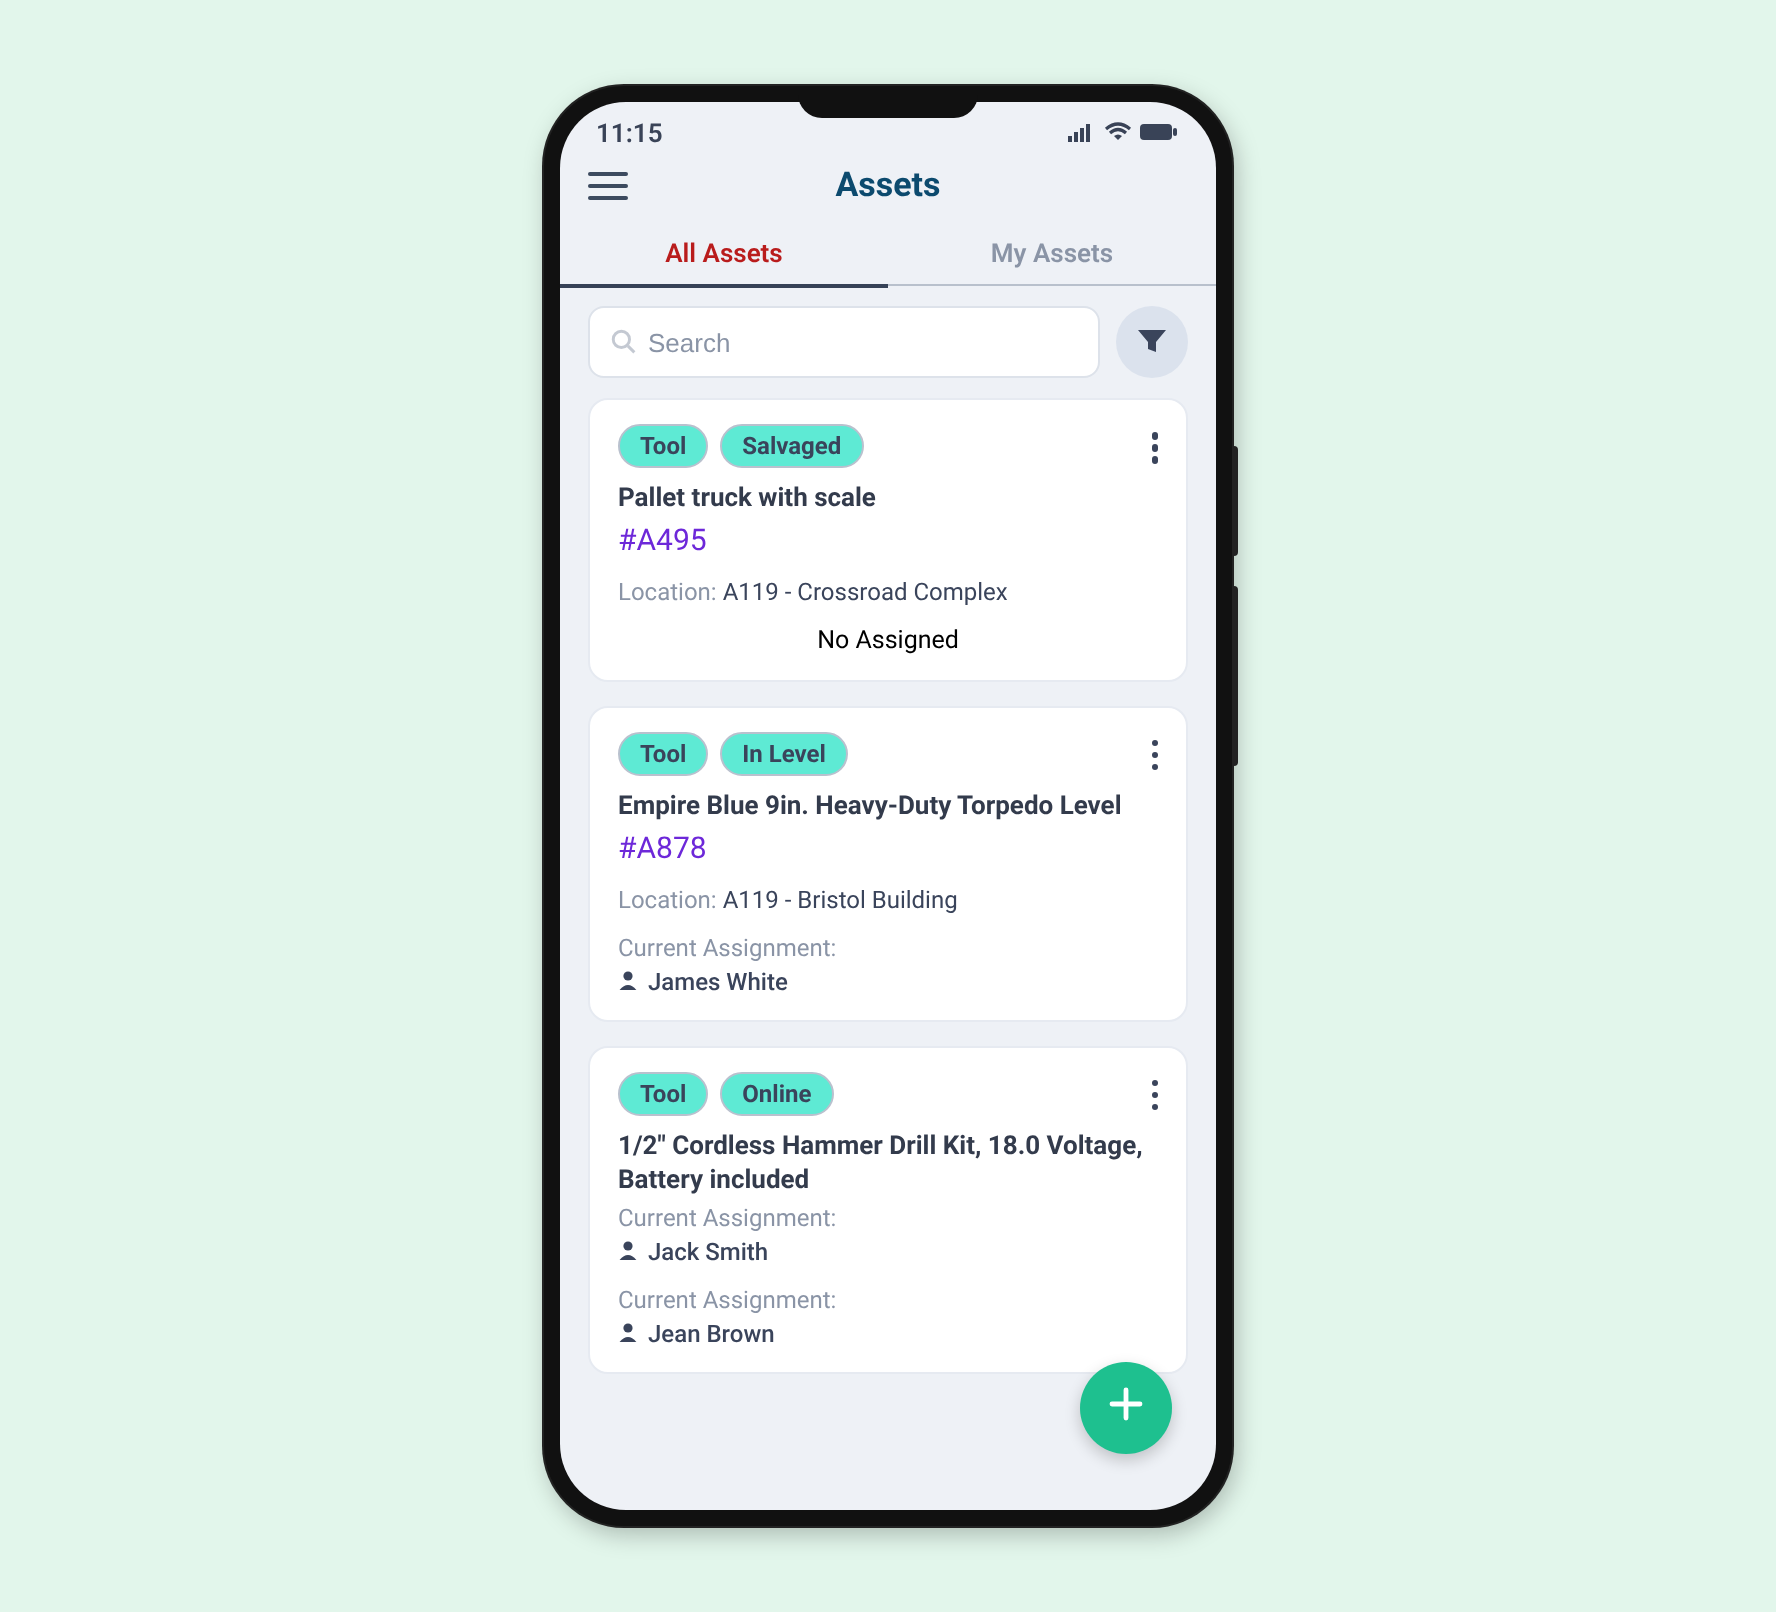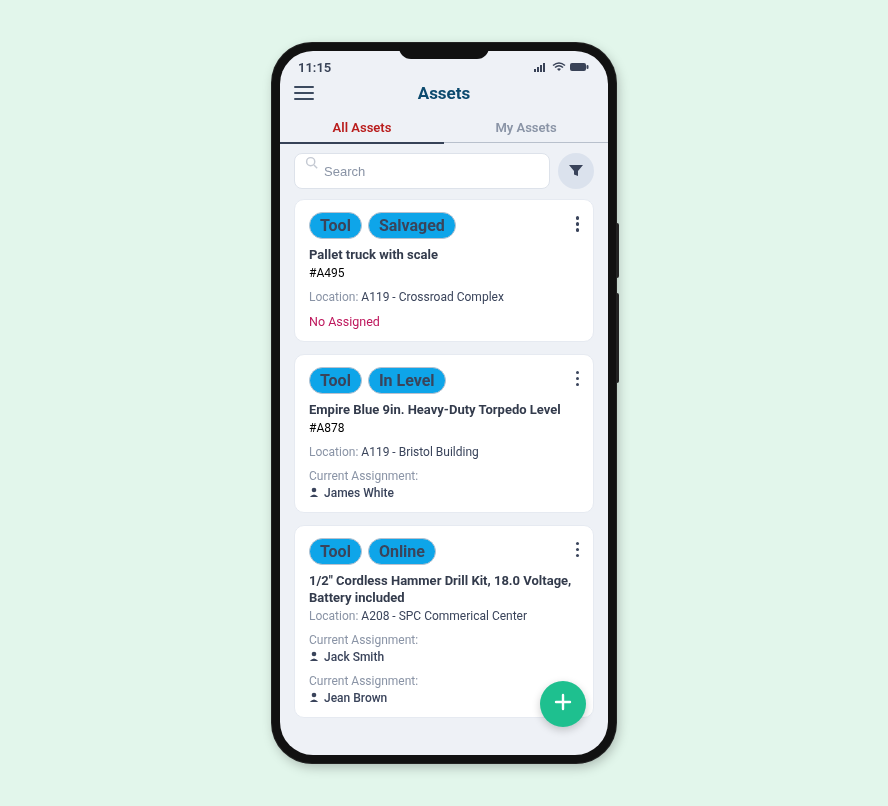--- a/index.html
+++ b/index.html
@@ -99,20 +99,21 @@
     }
     .search-row {
       display: flex;
       gap: 8px;
       padding: 10px 14px;
       align-items: center;
     }
     .search-box {
       flex: 1;
       display: flex;
+      align-items: center;
       background: #fff;
       border: 1px solid #dde2ea;
       border-radius: 8px;
       height: 36px;
       padding: 0 10px;
       gap: 6px;
     }
     .search-box input {
       border: none;
       outline: none;
@@ -138,41 +139,41 @@
       border-radius: 10px;
       padding: 12px 14px;
       margin-bottom: 12px;
       position: relative;
     }
     .chips { display: flex; gap: 6px; margin-bottom: 8px; }
     .chip {
       border: 1.5px solid #b9c1ce;
       border-radius: 999px;
       padding: 3px 10px;
-      font-size: 16px;
+      font-size: 12px;
       font-weight: 700;
       color: #3a445b;
-      background: #0ea5e9;
+      background: #5eead4;
     }
     .more {
       position: absolute;
       right: 10px;
       top: 12px;
       display: flex;
       flex-direction: column;
       gap: 2.5px;
       padding: 4px;
     }
     .more span { width: 3.5px; height: 3.5px; background: #3a445b; border-radius: 50%; }
     .asset-title { font-size: 13px; font-weight: 700; color: #333b4c; margin-bottom: 2px; line-height: 1.3; }
-    .asset-id { font-size: 12px; color: #000000; margin-bottom: 10px; }
+    .asset-id { font-size: 15px; color: #6d28d9; margin-bottom: 10px; }
     .field { font-size: 12px; margin-bottom: 10px; }
     .field .label { color: #8a94a6; }
     .field .value { color: #3a445b; }
-    .no-assigned { font-size: 12.5px; color: #be185d; }
+    .no-assigned { font-size: 12.5px; color: #000000; text-align: center; }
     .assign { font-size: 12px; margin-bottom: 10px; }
     .assign-label { color: #8a94a6; margin-bottom: 3px; }
     .assign-value { color: #3a445b; font-weight: 500; display: flex; align-items: center; gap: 5px; }
     .assign:last-child, .field:last-child, .no-assigned:last-child { margin-bottom: 0; }
     .fab {
       position: absolute;
       right: 22px;
       bottom: 28px;
       width: 46px;
       height: 46px;
@@ -307,24 +308,20 @@
         <div class="chips">
           <span class="chip">Tool</span>
           <span class="chip">Online</span>
         </div>
         <div class="more">
             <span></span>
             <span></span>
             <span></span>
           </div>
         <div class="asset-title">1/2" Cordless Hammer Drill Kit, 18.0 Voltage, Battery included</div>
-        <div class="field">
-          <span class="label">Location:</span>
-          <span class="value">A208 - SPC Commerical Center</span>
-        </div>
         <div class="assign">
           <div class="assign-label">Current Assignment:</div>
           <div class="assign-value">
             <span><svg width="10" height="10" viewBox="0 0 10 10">
                   <circle cx="5" cy="3" r="2.3" fill="#3a445b"></circle>
                   <path d="M0.8 10 Q5 5 9.2 10 Z" fill="#3a445b"></path>
                 </svg></span>
             <span>Jack Smith</span>
           </div>
         </div>

